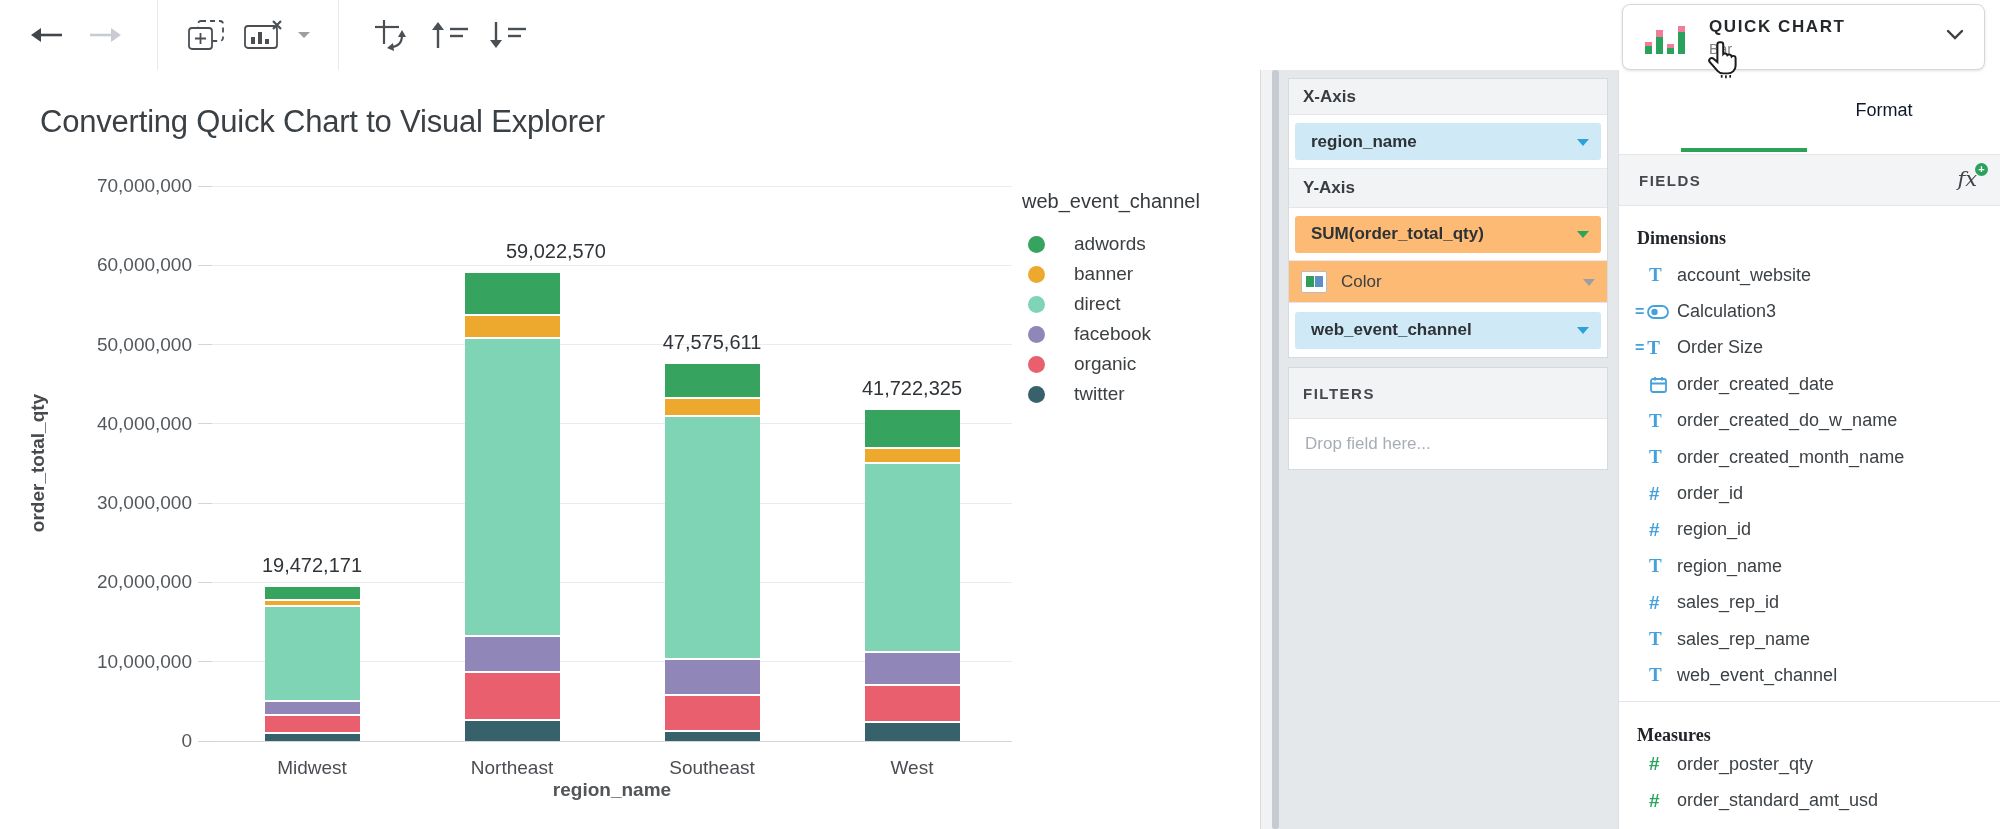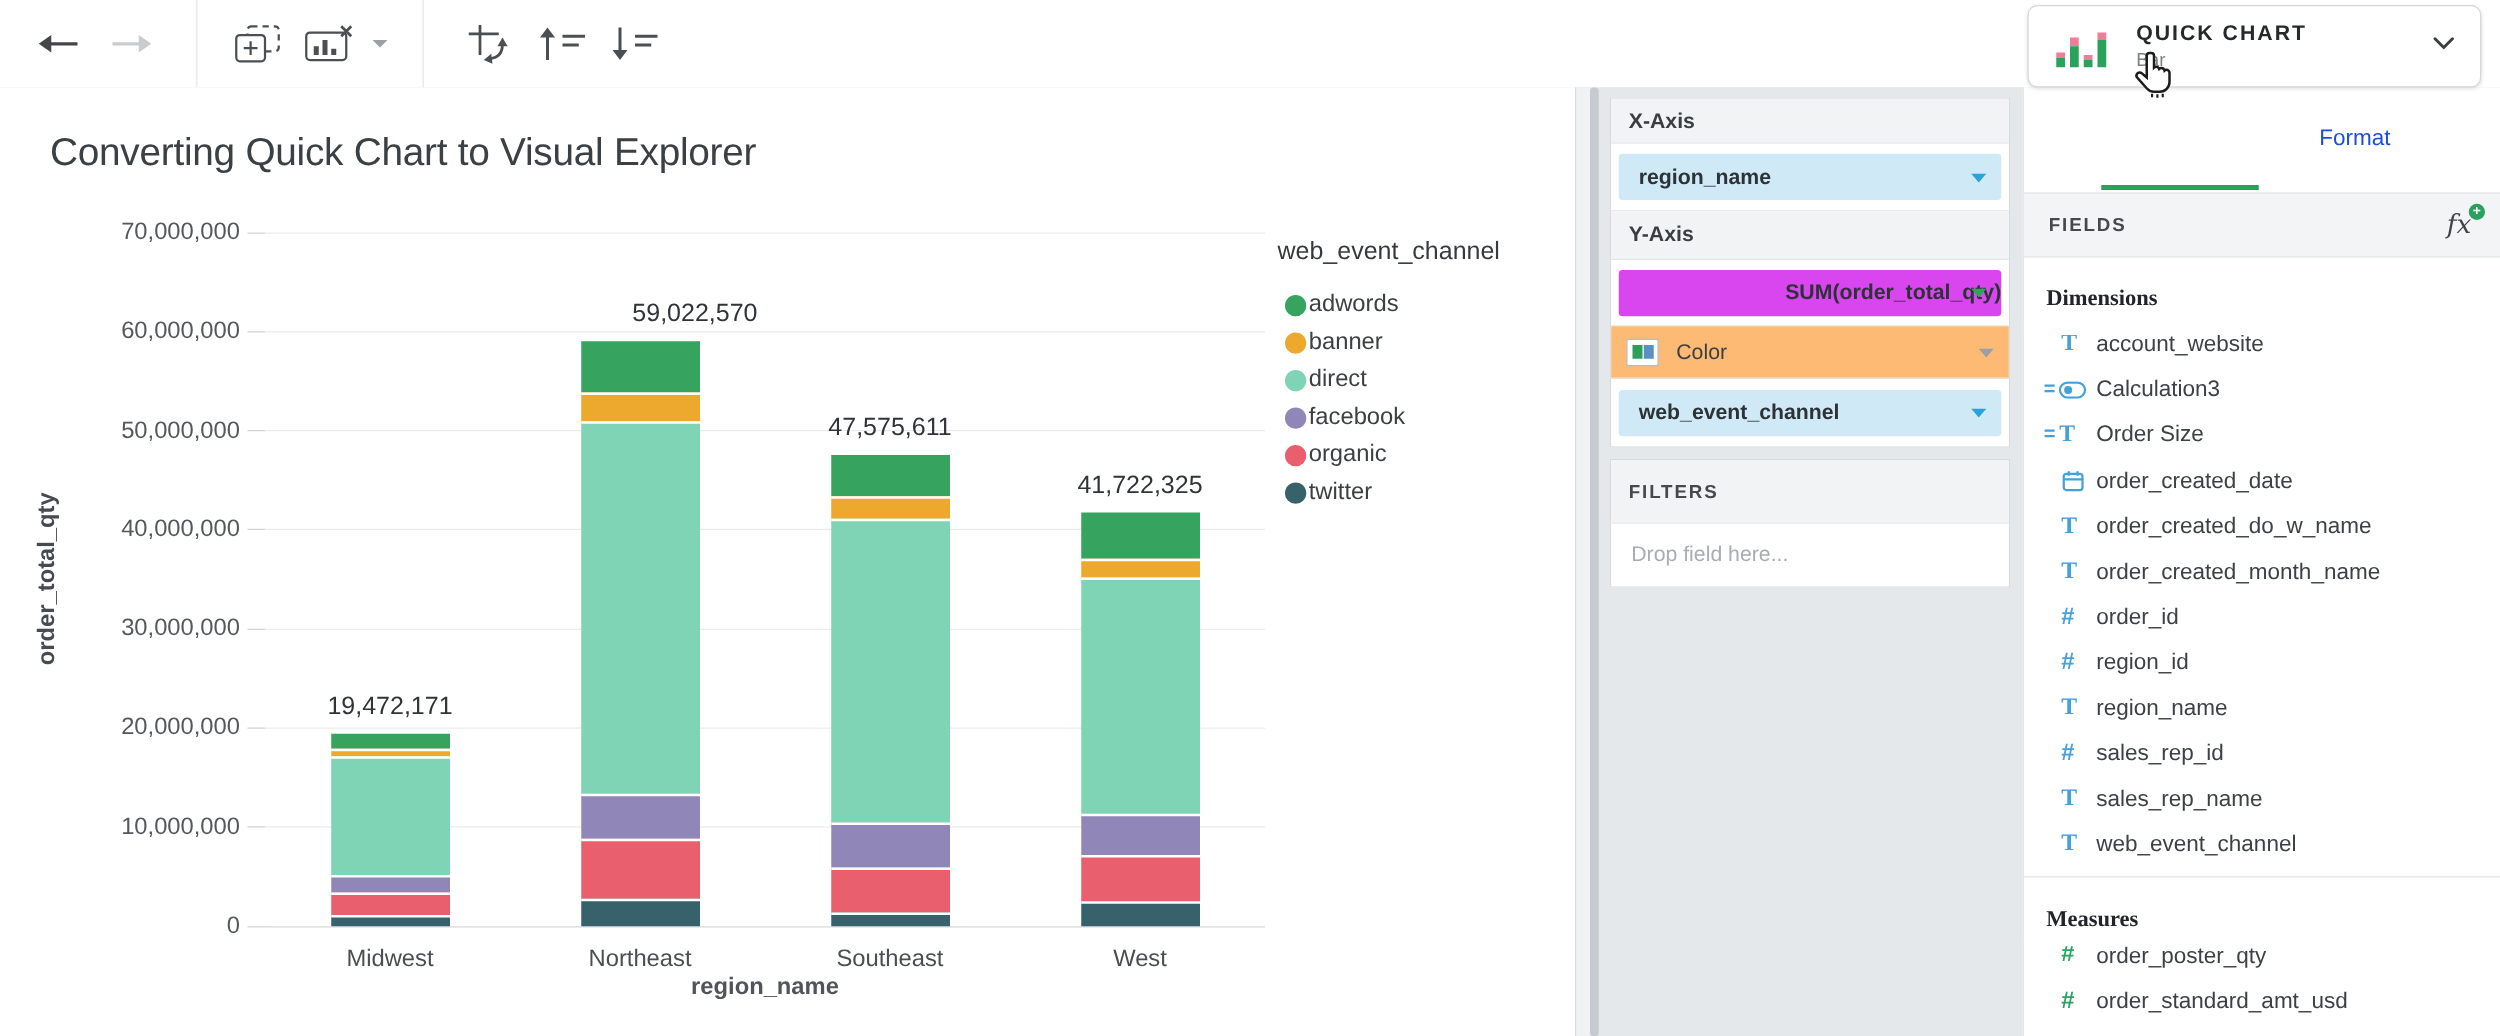--- a/index.html
+++ b/index.html
@@ -37,54 +37,54 @@
   .bar-seg{width:95px;flex:none;box-sizing:border-box;}
   .bar-seg.gap{border-top:2px solid #fff;}
   .total-label{position:absolute;width:200px;text-align:center;font-size:20px;color:#303438;}
   .xlabel{position:absolute;top:571px;width:160px;text-align:center;font-size:19px;color:#4a4e52;}
   .x-axis-title{position:absolute;left:512px;top:709px;width:200px;text-align:center;
                 font-size:19px;font-weight:700;color:#515559;}
   .legend{position:absolute;left:1022px;top:120px;}
   .legend-title{font-size:20px;color:#36393d;margin-bottom:16px;}
   .legend-item{display:flex;align-items:center;height:30px;cursor:pointer;}
   .legend-dot{width:17px;height:17px;border-radius:50%;flex:none;margin-left:6px;}
-  .legend-label{margin-left:2px;font-size:19px;color:#3c4043;}
+  .legend-label{margin-left:29px;font-size:19px;color:#3c4043;}
 
   
   .config-panel{position:absolute;left:1260px;top:70px;width:358px;height:759px;background:#e5e8ea;}
   .cp-borderline{position:absolute;left:0;top:0;width:1px;height:759px;background:#d9dbdd;}
   .cp-track{position:absolute;left:1px;top:0;width:11px;height:759px;background:#f0f2f3;}
   .cp-thumb{position:absolute;left:12px;top:0;width:7px;height:759px;background:#c6cbd1;border-radius:3px;}
   .card{position:absolute;left:28px;width:320px;background:#fff;border:1px solid #d8dbde;box-sizing:border-box;}
   .sec-header{background:#f2f3f5;border-bottom:1px solid #e4e6e9;font-size:17px;font-weight:700;color:#383d42;
               padding-left:14px;display:flex;align-items:center;}
   .pill-row{background:#fff;border-bottom:1px solid #e8eaec;display:flex;align-items:center;}
   .pill{position:relative;margin:0 6px;height:37px;border-radius:3px;flex:1;display:flex;align-items:center;cursor:pointer;}
   .pill.blue{background:#cfe9f7;}
-  .pill.green{background:#d946ef;justify-content:flex-end;}
+  .pill.green{background:#fdba74;}
   .pill-label{margin-left:16px;font-size:17px;font-weight:700;color:#2d3236;}
   .caret{position:absolute;right:12px;top:50%;margin-top:-3px;width:0;height:0;
          border-left:6px solid transparent;border-right:6px solid transparent;border-top:7px solid #2aa3d9;}
   .caret.green{border-top-color:#2ba659;}
   .caret.gray{border-top-color:#9aa0a6;}
   .color-row{background:#fdba74;border-bottom:1px solid #e4e6e9;display:flex;align-items:center;position:relative;cursor:pointer;}
   .swatch{margin-left:12px;width:24px;height:20px;background:#fff;border:1px solid #b6bcc2;border-radius:2px;
           display:flex;align-items:center;justify-content:center;gap:1px;}
   .swatch i{display:block;width:8px;height:11px;}
   .swatch .sw-g{background:#2f9e5a;}
   .swatch .sw-b{background:#5d8ec6;}
   .color-label{margin-left:14px;font-size:17px;color:#3a3f44;}
   .dropzone{background:#fff;font-size:17px;color:#a8adb3;display:flex;align-items:center;padding-left:16px;}
 
   
   .fields-panel{position:absolute;left:1618px;top:70px;width:382px;height:759px;background:#fff;
                 border-left:1px solid #dcdfe1;overflow:hidden;}
   .tab{position:absolute;top:0;height:80px;line-height:80px;text-align:center;font-size:18px;cursor:pointer;}
   .tab.active{font-weight:700;color:#1f2327;}
-  .tab.inactive{color:#1d4ed8;}
+  .tab.inactive{color:#0f172a;}
   .tab-underline{position:absolute;left:62px;top:78px;width:126px;height:4px;background:#2ba25c;}
   .fields-bar{position:absolute;left:0;top:84px;width:382px;height:52px;background:#f3f4f6;
               border-top:1px solid #e4e6e8;border-bottom:1px solid #e4e6e8;box-sizing:border-box;}
   .fields-bar-label{position:absolute;left:20px;top:0;line-height:52px;font-size:15px;font-weight:700;
                     letter-spacing:1.5px;color:#45494e;}
   .fx-icon{position:absolute;right:24px;top:12px;font-family:"DejaVu Serif",serif;font-style:italic;
            font-size:21px;color:#3f444a;cursor:pointer;}
   .fx-plus{position:absolute;right:-11px;top:-4px;width:13px;height:13px;border-radius:50%;background:#2aa25c;
            color:#fff;font-family:"Liberation Sans",sans-serif;font-style:normal;font-size:11px;font-weight:700;
            line-height:13px;text-align:center;}

